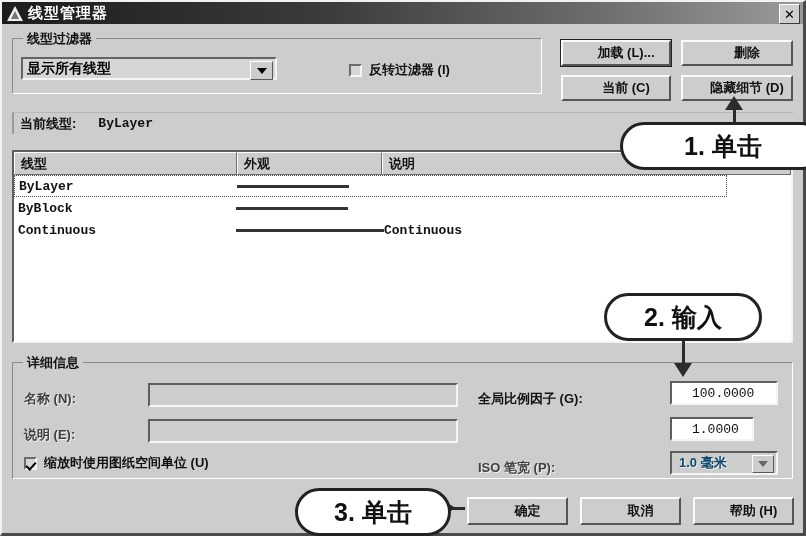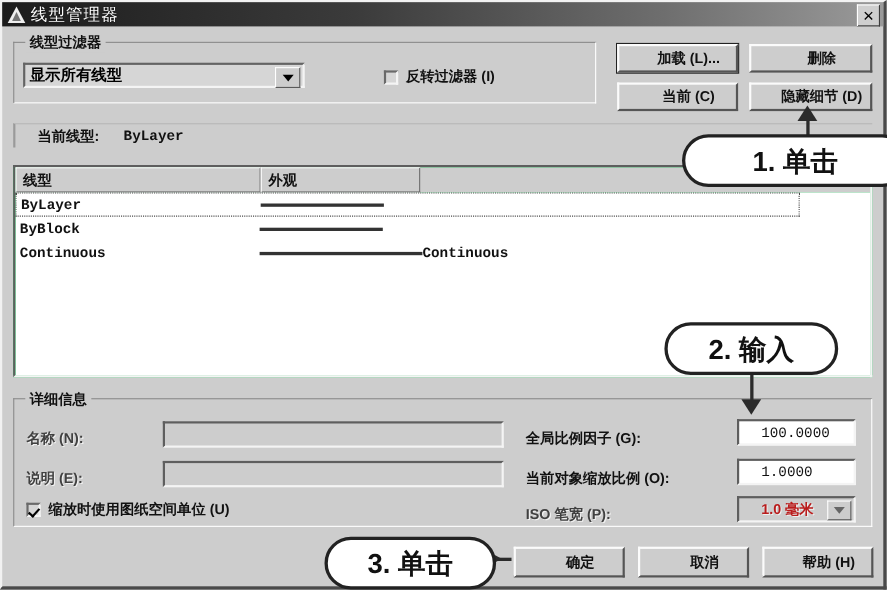--- a/index.html
+++ b/index.html
@@ -33,21 +33,21 @@
     position:absolute;left:0;top:0;width:0;height:0;
     border-left:8px solid transparent;border-right:8px solid transparent;
     border-bottom:15px solid #efefef;
   }
   #app-icon .tri2{
     position:absolute;left:4px;top:5px;width:0;height:0;
     border-left:4px solid transparent;border-right:4px solid transparent;
     border-bottom:8px solid #767676;
   }
   #title-text{
-    color:#ffffff;font-size:15px;font-weight:normal;letter-spacing:1px;
+    color:#ffffff;font-size:15px;font-weight:bold;letter-spacing:1px;
     text-shadow:0 0 1px #000;
   }
   #close-btn{
     position:absolute;right:3px;top:2px;width:19px;height:18px;
     background:#cfcfcf;
     border-top:1px solid #ffffff;border-left:1px solid #ffffff;
     border-right:1px solid #3d3d3d;border-bottom:1px solid #3d3d3d;
     display:flex;align-items:center;justify-content:center;
     font-size:13px;font-weight:bold;color:#000;line-height:1;
   }
@@ -116,21 +116,21 @@
   #btn-load{left:559px;top:38px;width:110px;height:26px;}
   #btn-delete{left:679px;top:38px;width:112px;height:26px;}
   #btn-current{left:559px;top:73px;width:110px;height:26px;}
   #btn-hidedetail{left:679px;top:73px;width:112px;height:26px;}
   
   #current-lt{
     position:absolute;left:10px;top:110px;width:781px;height:22px;
     border-left:2px solid #9a9a9a;border-top:1px solid #b7b7b7;
     box-sizing:border-box;display:flex;align-items:center;
   }
-  #current-lt .lbl{font-size:13px;font-weight:bold;color:#111;padding-left:20px;}
+  #current-lt .lbl{font-size:13px;font-weight:bold;color:#111;padding-left:6px;}
   #current-lt .val{
     font-family:"Liberation Mono","DejaVu Sans Mono",monospace;
     font-size:13px;font-weight:bold;color:#111;margin-left:22px;
   }
   
   #list-box{
     position:absolute;left:10px;top:148px;width:781px;height:193px;
     background:#22c55e;box-sizing:border-box;
     border-top:2px solid #5e5e5e;border-left:2px solid #5e5e5e;
     border-right:2px solid #f4f4f4;border-bottom:2px solid #f4f4f4;
@@ -190,31 +190,31 @@
   }
   #lbl-name{left:22px;top:388px;}
   #tb-name{left:146px;top:381px;width:310px;}
   #lbl-desc{left:22px;top:424px;}
   #tb-desc{left:146px;top:417px;width:310px;}
   #chk-paper{position:absolute;left:22px;top:452px;display:flex;align-items:center;}
   #chk-paper .lab{font-size:13px;font-weight:bold;color:#111;margin-left:7px;white-space:nowrap;}
   #lbl-gscale{left:476px;top:388px;}
   #tb-gscale{left:668px;top:379px;width:108px;}
   #lbl-oscale{left:476px;top:424px;}
-  #tb-oscale{left:668px;top:415px;width:108px;}
+  #tb-oscale{left:668px;top:415px;width:84px;}
   #lbl-isopen{left:476px;top:457px;}
   #combo-isopen{
     position:absolute;left:668px;top:449px;width:108px;height:24px;
     background:#cdcdcd;box-sizing:border-box;
     border-top:2px solid #5e5e5e;border-left:2px solid #5e5e5e;
     border-right:2px solid #f4f4f4;border-bottom:2px solid #f4f4f4;
     display:flex;align-items:center;
   }
   #combo-isopen .cv{
-    font-size:13px;color:#b91c1c;padding-left:20px;text-shadow:1px 1px 0 #eee;
+    font-size:13px;color:#0c4a6e;padding-left:7px;text-shadow:1px 1px 0 #eee;
     font-weight:bold;white-space:nowrap;
   }
   #combo-isopen .arrow{
     position:absolute;right:2px;top:2px;width:20px;height:16px;background:#cdcdcd;
     border-top:1px solid #ffffff;border-left:1px solid #ffffff;
     border-right:1px solid #5a5a5a;border-bottom:1px solid #5a5a5a;
     display:flex;align-items:center;justify-content:center;
   }
   #combo-isopen .arrow i{
     width:0;height:0;border-left:5px solid transparent;
@@ -296,20 +296,21 @@
 
   <div id="current-lt">
     <span class="lbl">当前线型:</span>
     <span class="val">ByLayer</span>
   </div>
 
   <div id="list-box">
     <div id="list-header">
       <div id="ch-name" class="col-head">线型</div>
       <div id="ch-appear" class="col-head">外观</div>
+      <div id="ch-desc" class="col-head">说明</div>
     </div>
     <div id="list-rows">
         <div class="lt-row selected">
           <div class="lt-name">ByLayer</div>
           <div class="lt-appear">
             <span class="solidline" style="width: 112px;"></span>
           </div>
           <div class="lt-desc"></div>
         </div>
         <div class="lt-row">
@@ -346,21 +347,20 @@
   <div id="chk-paper">
     <span class="cb checked"></span>
     <span class="lab">缩放时使用图纸空间单位 (U)</span>
   </div>
 
   <div id="lbl-gscale" class="field-label enabled">全局比例因子 (G):</div>
   <div id="tb-gscale" class="textbox enabled">
     <span class="tv">100.0000</span>
   </div>
 
-  <div id="lbl-oscale" class="field-label enabled">当前对象缩放比例 (O):</div>
   <div id="tb-oscale" class="textbox enabled">
     <span class="tv">1.0000</span>
   </div>
 
   <div id="lbl-isopen" class="field-label disabled">ISO 笔宽 (P):</div>
   <div id="combo-isopen">
     <span class="cv">1.0 毫米</span>
     <span class="arrow">
         <i></i>
       </span>

